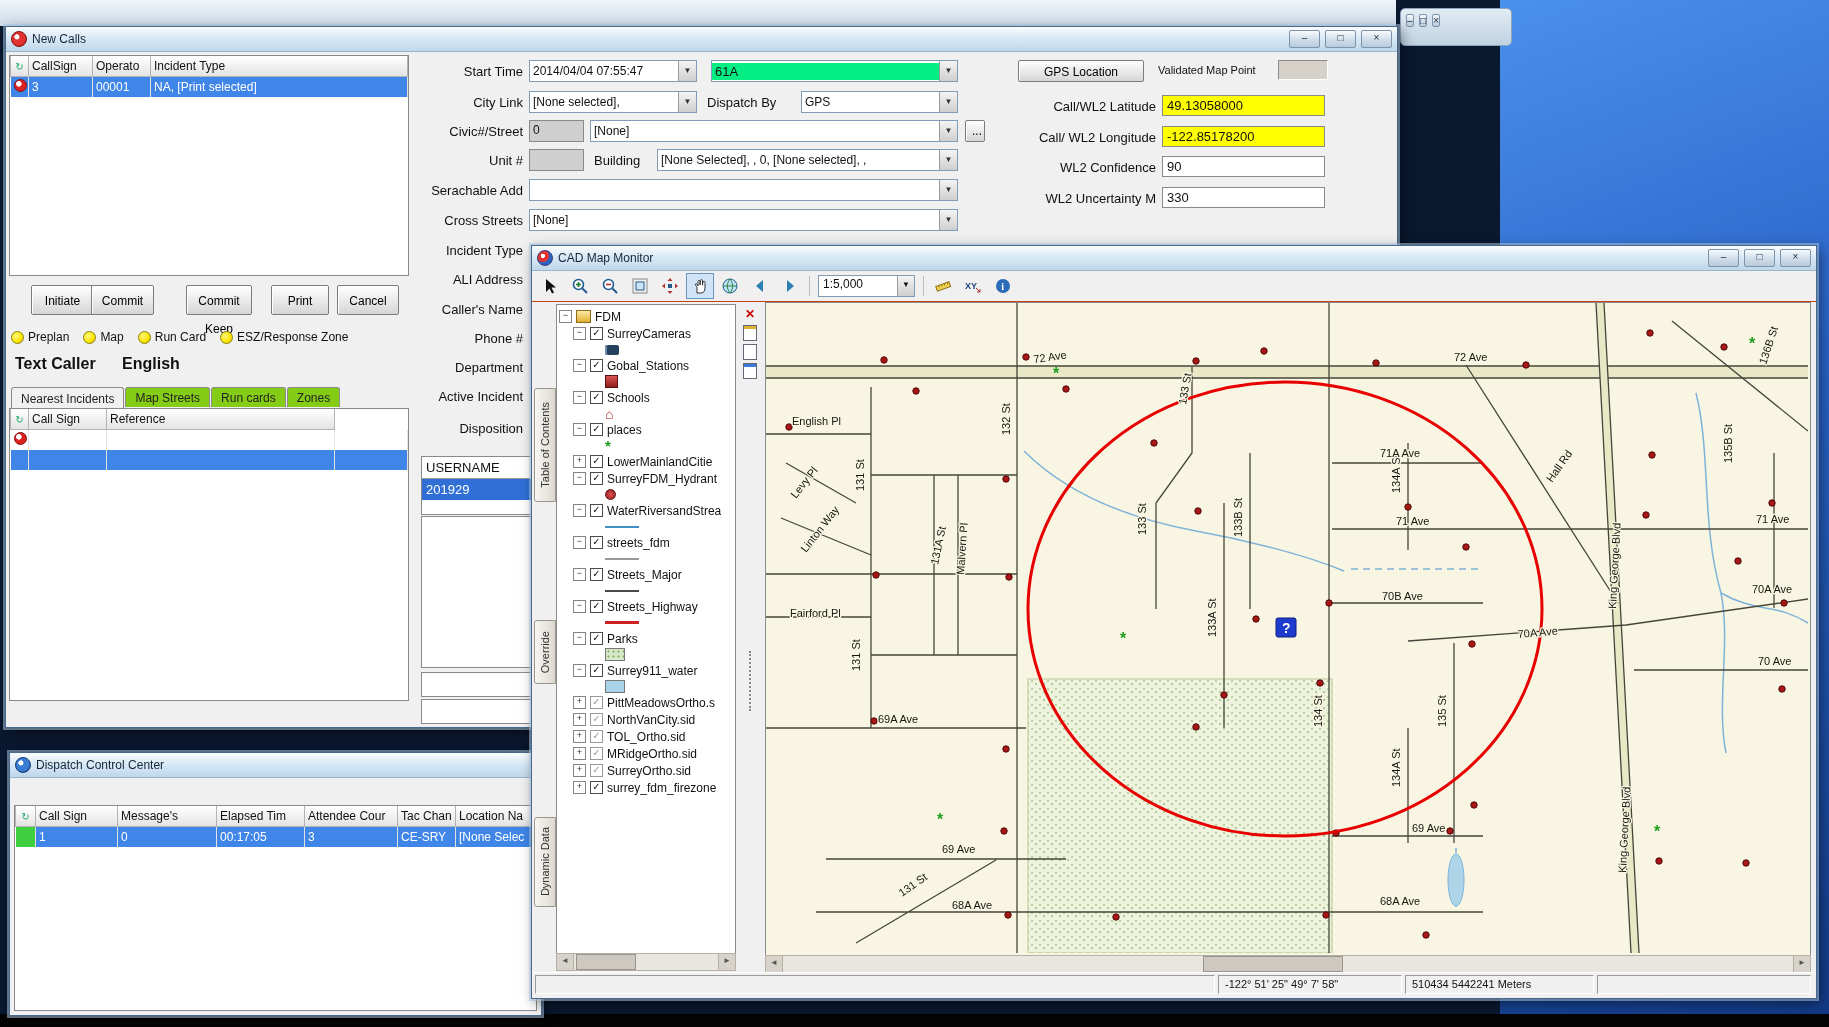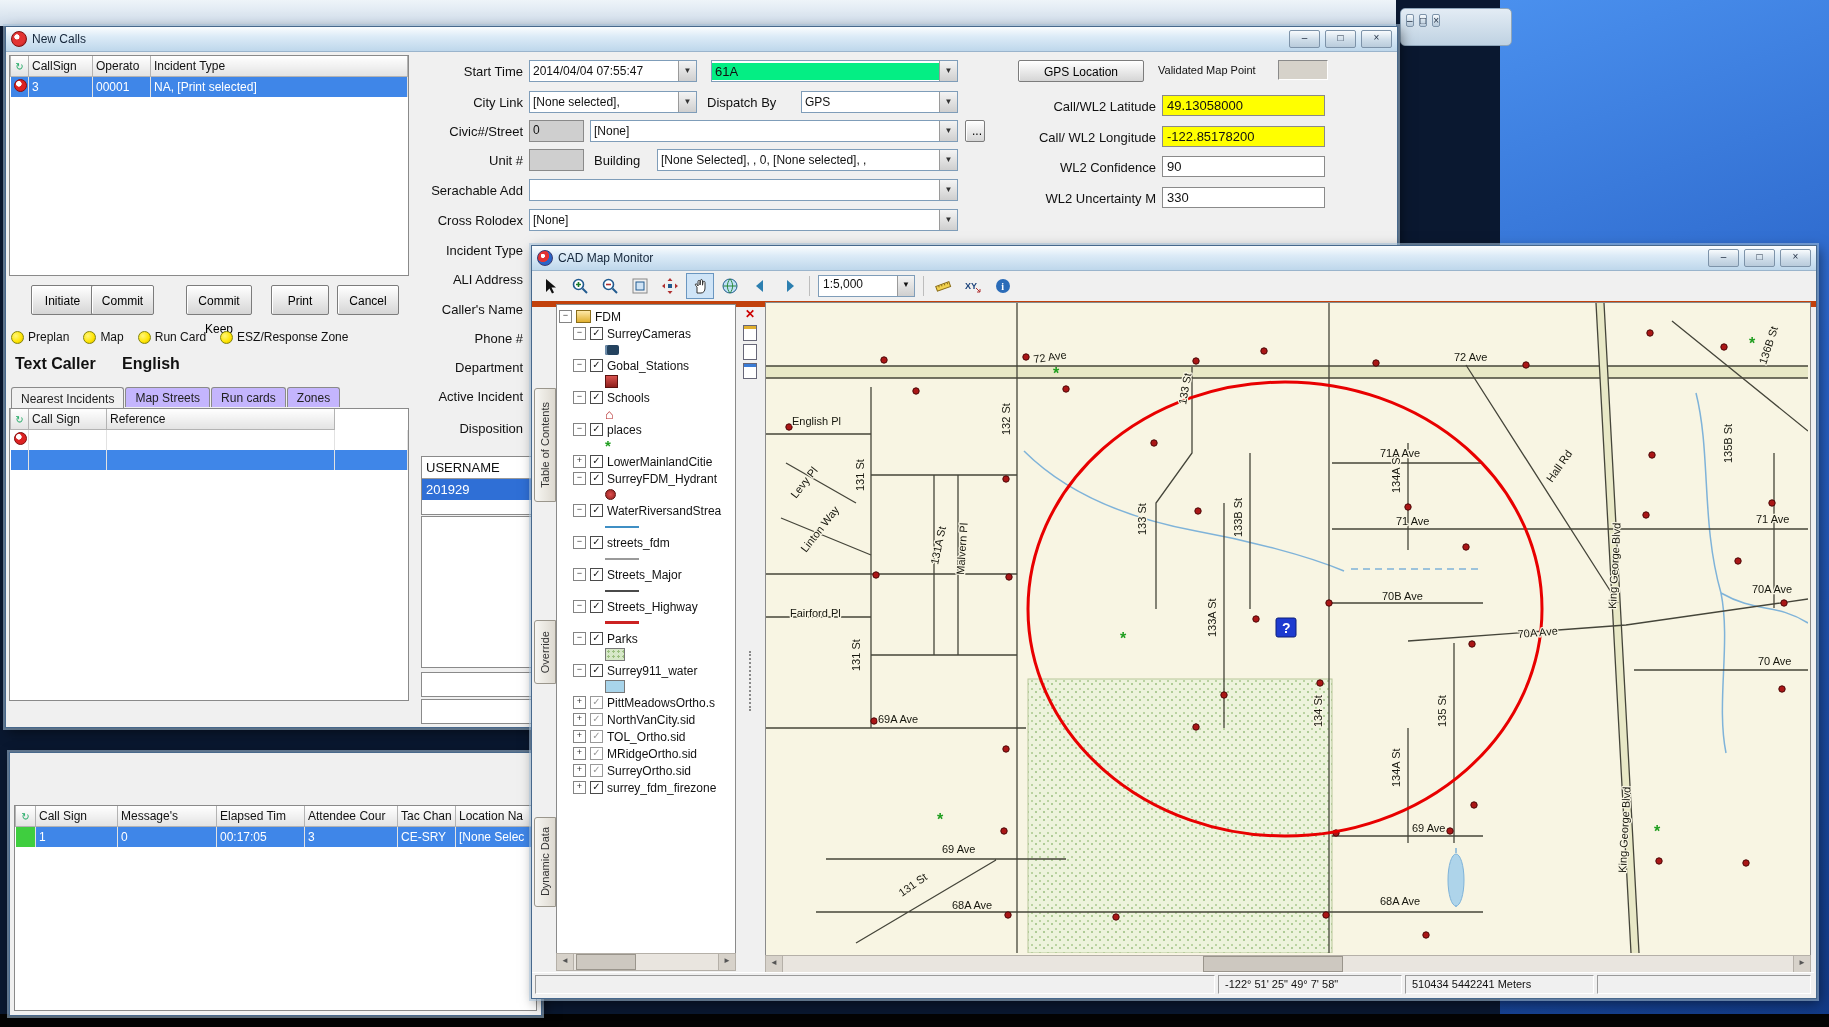--- a/index.html
+++ b/index.html
@@ -46,26 +46,26 @@
   .combo .v{flex:1;padding:1px 3px;font-size:12px;white-space:nowrap;overflow:hidden;align-self:center}
   .combo .a{width:17px;background:linear-gradient(#f4f4f4,#cfcfcf);border-left:1px solid #9a9a9a;
     font-size:8px;line-height:20px;text-align:center;color:#333;flex:0 0 auto}
   .flabel{position:absolute;width:130px;text-align:right;font-size:13px;color:#101010}
   .greyfield{position:absolute;height:22px;background:#cfcfcf;border:1px solid #8a8a8a;box-sizing:border-box;
     font-size:12px;padding:2px 3px}
   .dotrad{display:inline-flex;align-items:flex-end;gap:4px;font-size:12px}
   .dotrad i{width:11px;height:11px;border-radius:50%;border:1px solid #84840a;
     background:radial-gradient(circle at 35% 35%,#fff67a,#ffe400 60%,#caa900)}
   .tab{display:inline-block;padding:3px 9px 2px;border:1px solid #8a8a8a;border-bottom:none;
-    border-radius:3px 3px 0 0;background:#c4b5fd;font-size:12px;margin-right:1px;color:#222}
+    border-radius:3px 3px 0 0;background:#84cc16;font-size:12px;margin-right:1px;color:#222}
   .tab.active{background:#f0f0f0;position:relative;top:1px;padding-top:4px}
 
   
   .tbar{height:30px;display:flex;align-items:center;gap:2px;padding:0 4px;background:#f0f0f0;
-    border-bottom:6px solid #c2410c}
+    border-bottom:1px solid #c2410c}
   .tbtn{width:26px;height:24px;display:flex;align-items:center;justify-content:center;
     border:1px solid transparent}
   .tbtn svg{width:18px;height:18px}
   .tbtn.pressed{background:#cfe4f7;border:1px solid #6a96c0}
   .tsep{width:1px;height:20px;background:#bdbdbd;margin:0 3px}
   .vtab{position:absolute;left:2px;width:20px;background:linear-gradient(90deg,#f7f6f2,#ddd9d0);
     border:1px solid #9a968c;border-radius:3px 0 0 3px;display:flex;align-items:center;justify-content:center}
   .vtab span{writing-mode:vertical-rl;transform:rotate(180deg);font-size:11px;color:#333;white-space:nowrap}
   .trow{display:flex;align-items:center;gap:4px;height:17px;font-size:12px;white-space:nowrap}
   .trow.indent{padding-left:14px}
@@ -252,21 +252,21 @@
     <span class="v">[None Selected], , 0, [None selected], ,</span>
       <span class="a">▼</span>
   </div>
 
   <div class="flabel" style="left:387px;top:156px">Serachable Add</div>
   <div class="combo" style="left:523px;top:152px;width:429px">
     <span class="v"></span>
       <span class="a">▼</span>
   </div>
 
-  <div class="flabel" style="left:387px;top:186px">Cross Rolodex</div>
+  <div class="flabel" style="left:387px;top:186px">Cross Streets</div>
   <div class="combo" style="left:523px;top:182px;width:429px">
     <span class="v">[None]</span>
       <span class="a">▼</span>
   </div>
 
   <div class="flabel" style="left:387px;top:216px">Incident Type</div>
   <div class="flabel" style="left:387px;top:245px">ALI Address</div>
   <div class="flabel" style="left:387px;top:275px">Caller's Name</div>
   <div class="flabel" style="left:387px;top:304px">Phone #</div>
   <div class="flabel" style="left:387px;top:333px">Department</div>
@@ -290,20 +290,25 @@
       <div class="flabel" style="left: 990px; top: 103px; width: 160px;">Call/ WL2 Longitude</div>
       <div style="position: absolute; left: 1156px; top: 99px; width: 163px; height: 21px; border: 1px solid rgb(138, 138, 138); padding: 2px 4px; box-sizing: border-box; font-size: 13px; background: rgb(255, 255, 0);">-122.85178200</div>
       <div class="flabel" style="left: 990px; top: 133px; width: 160px;">WL2 Confidence</div>
       <div style="position: absolute; left: 1156px; top: 129px; width: 163px; height: 21px; border: 1px solid rgb(138, 138, 138); padding: 2px 4px; box-sizing: border-box; font-size: 13px; background: rgb(255, 255, 255);">90</div>
       <div class="flabel" style="left: 990px; top: 164px; width: 160px;">WL2 Uncertainty M</div>
       <div style="position: absolute; left: 1156px; top: 160px; width: 163px; height: 21px; border: 1px solid rgb(138, 138, 138); padding: 2px 4px; box-sizing: border-box; font-size: 13px; background: rgb(255, 255, 255);">330</div>
     </div>
 </section>
 
 <section class="win" id="dcc-win" style="left:9px;top:752px;width:531px;height:262px">
+  <header class="tb">
+    <span class="wicon" style="background:radial-gradient(circle at 35% 35%,#fff 0 18%,#3a7bd5 22% 62%,#143a7a 100%);border-color:#123a6e"></span>
+    <span>Dispatch Control Center</span>
+    <span class="sp"></span>
+  </header>
   <div class="whitebox" style="left:4px;top:52px;width:521px;height:204px">
     <table class="grid" id="dcc-grid">
         <colgroup>
           <col style="width: 20px;">
           <col style="width: 82px;">
           <col style="width: 99px;">
           <col style="width: 88px;">
           <col style="width: 93px;">
           <col style="width: 58px;">
           <col>

